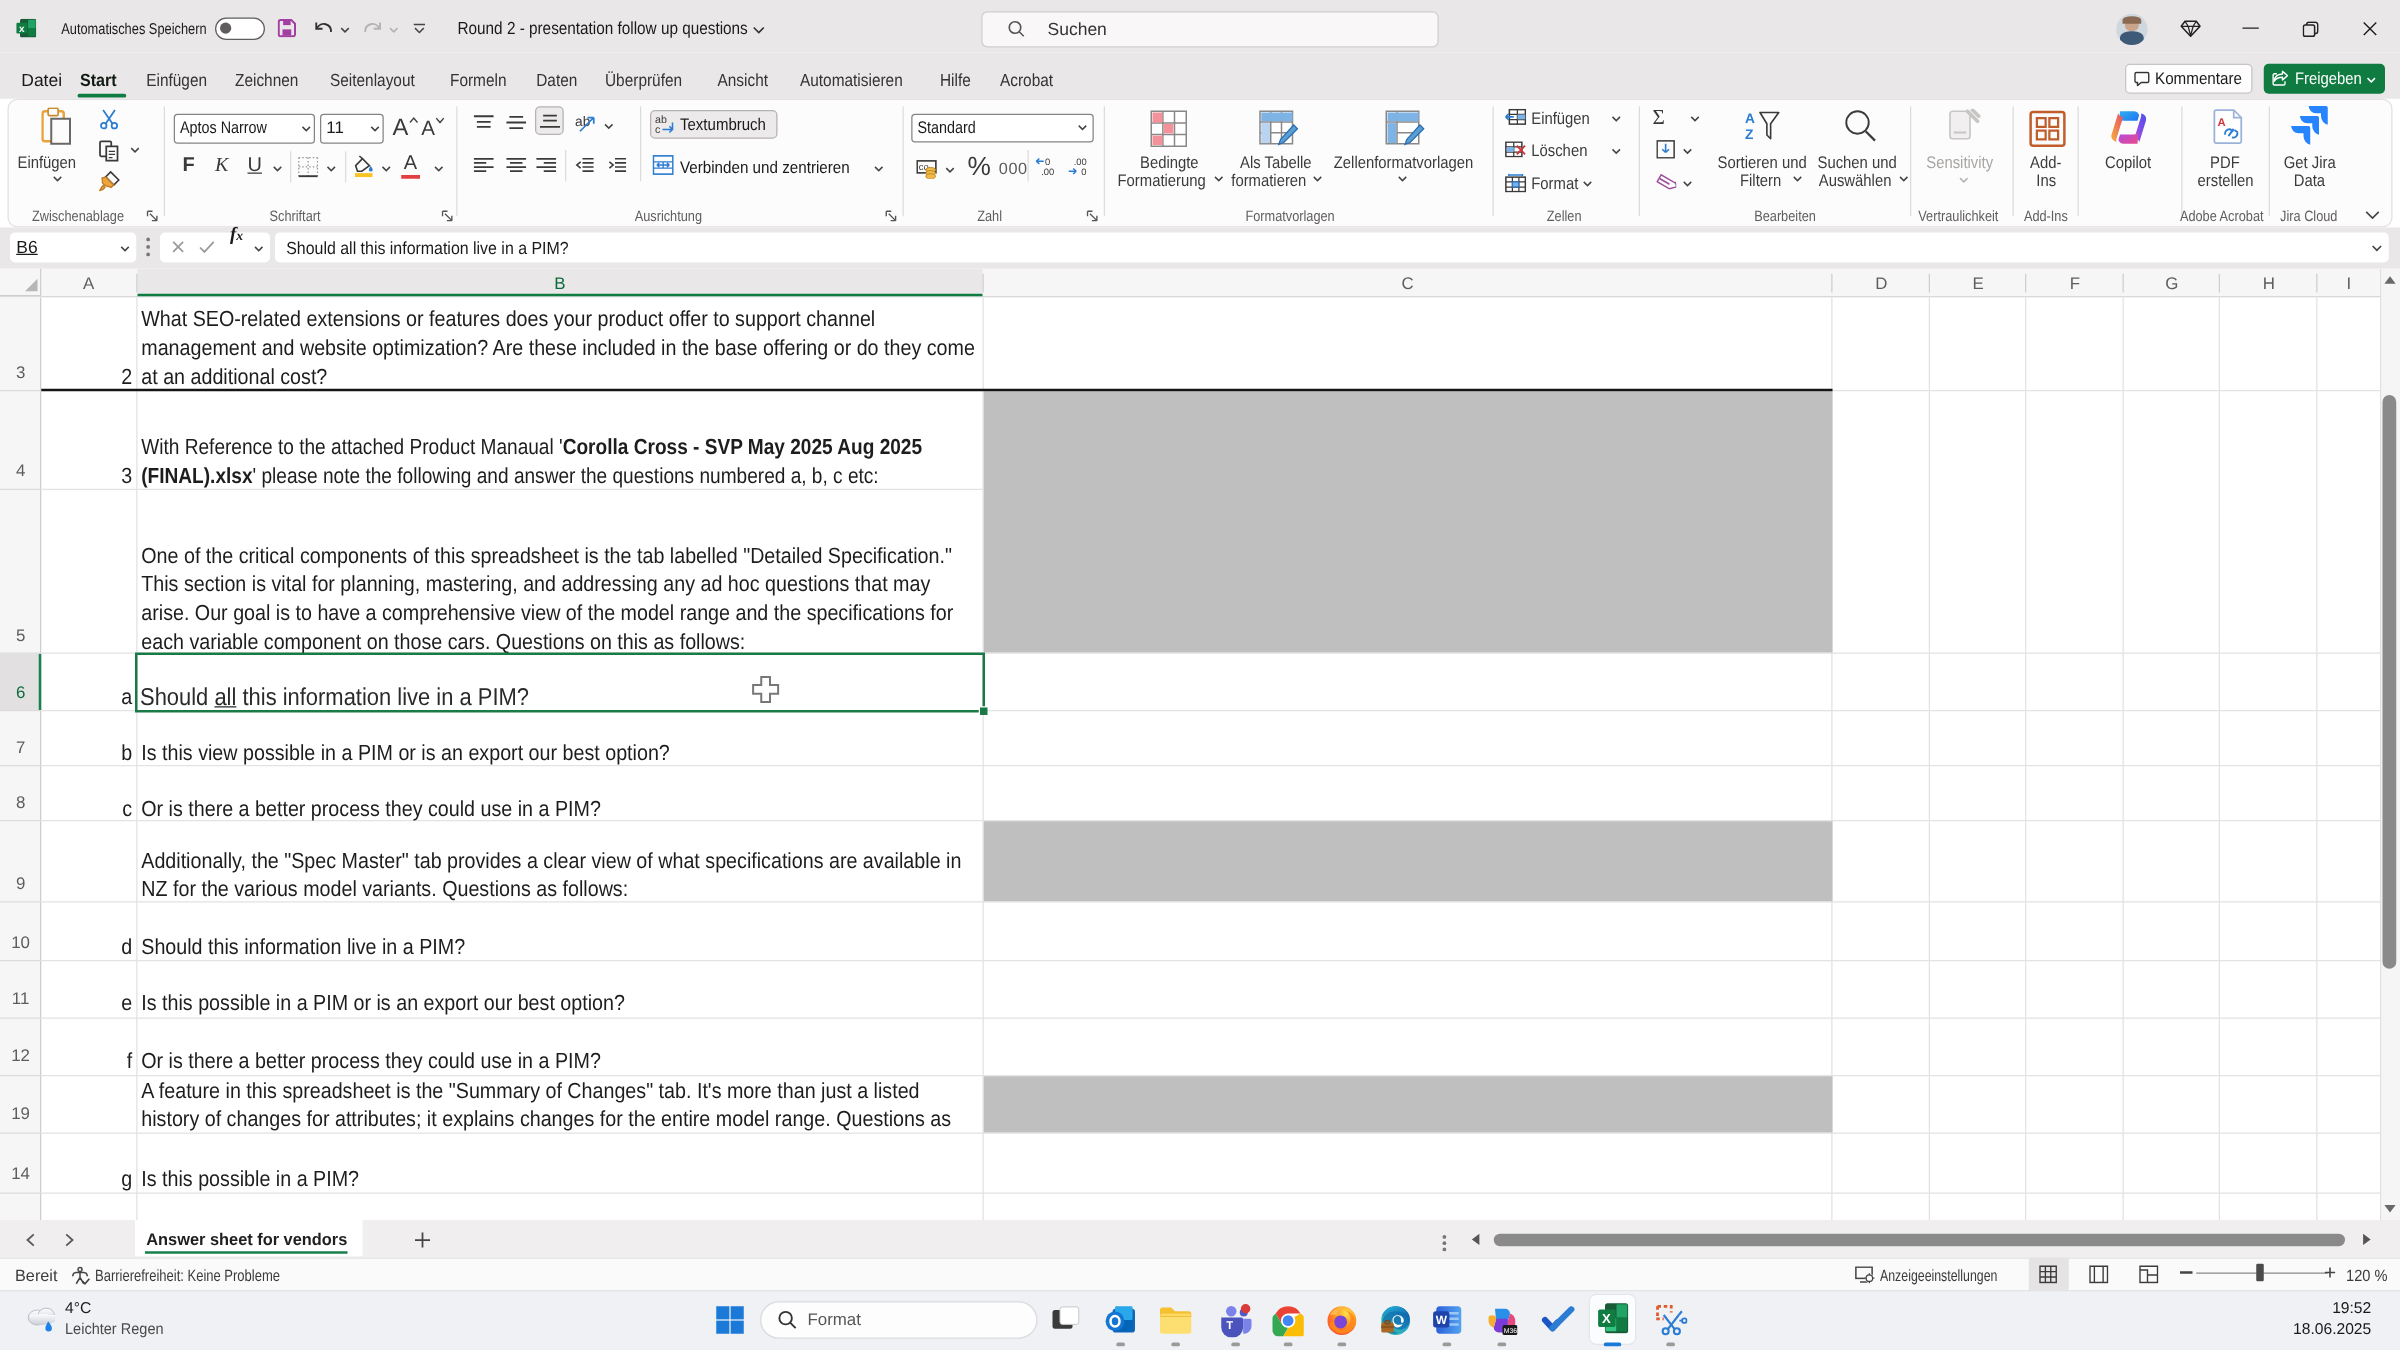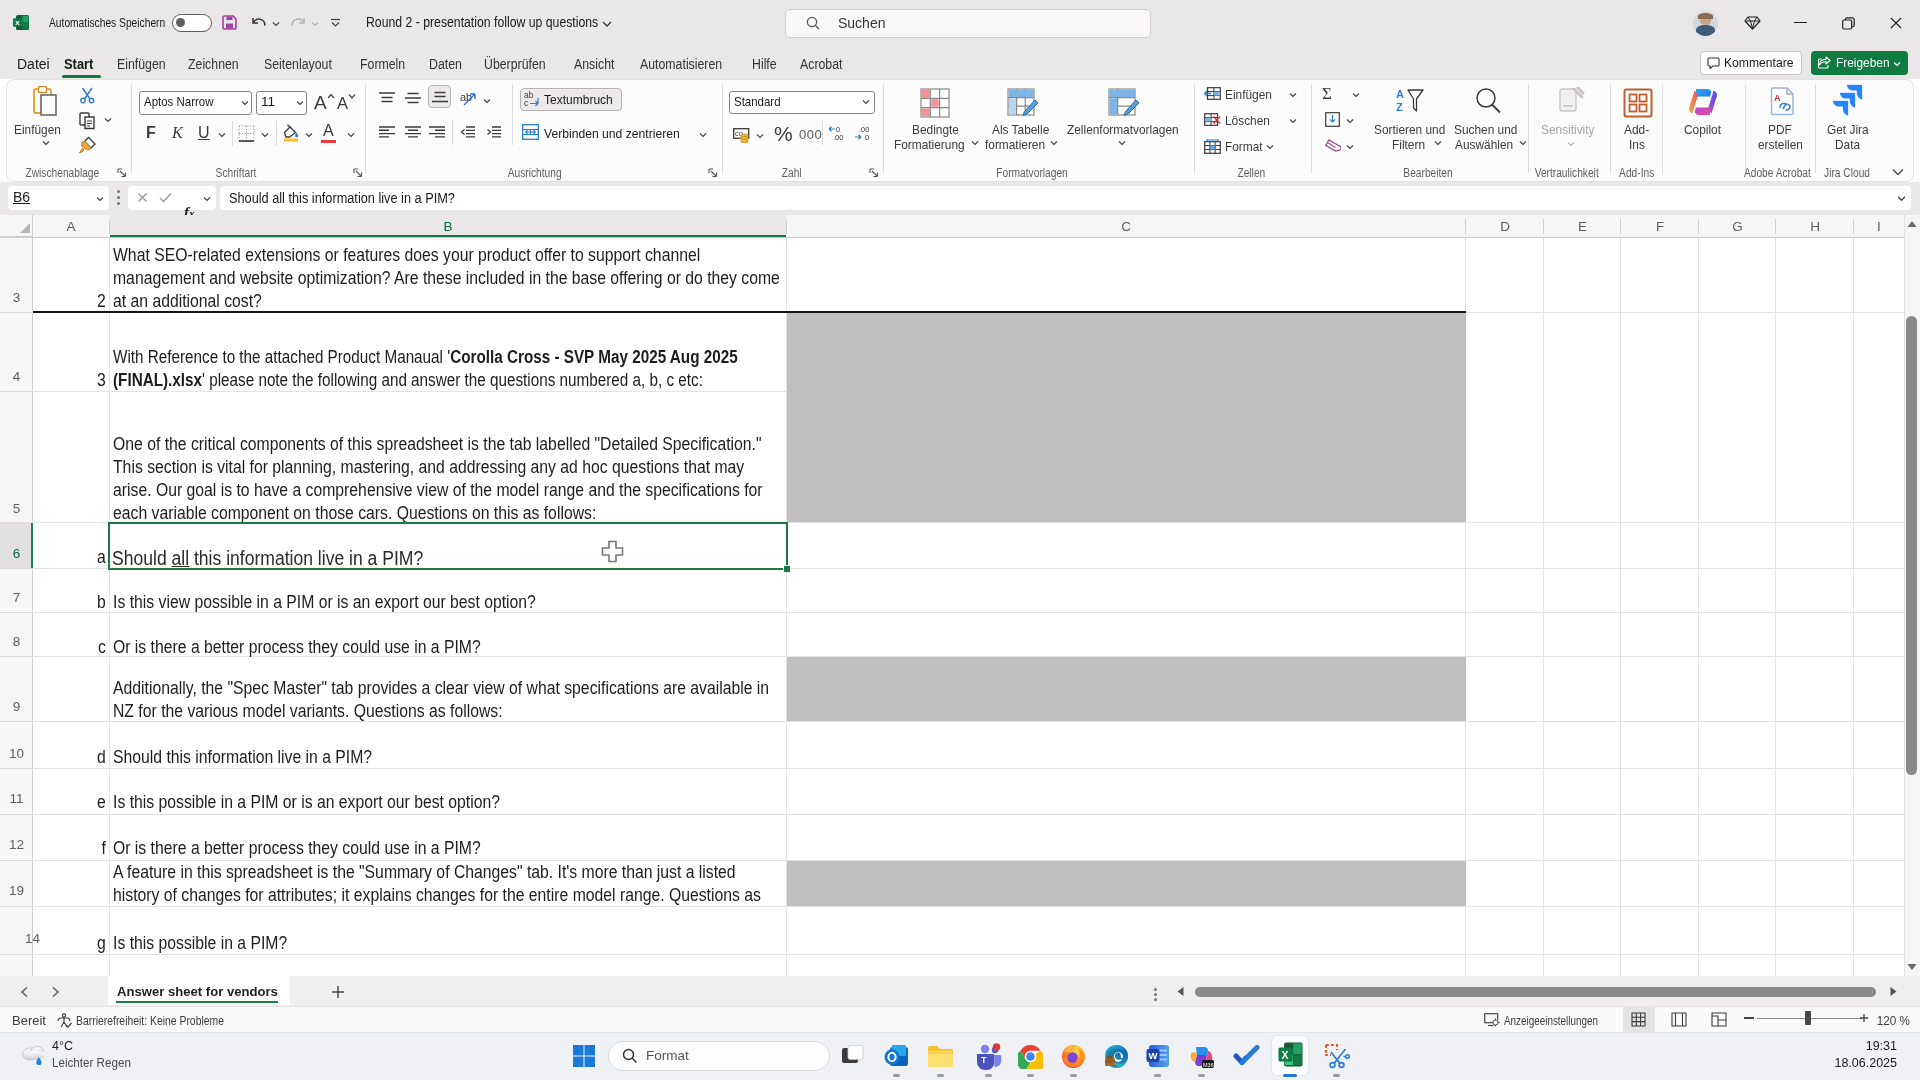--- a/index.html
+++ b/index.html
@@ -496,21 +496,21 @@
 <div class="abs" style="left:117px;top:190px;width:3px;height:3px;border-radius:50%;background:#777;"></div>
 <div class="abs" style="left:117px;top:196px;width:3px;height:3px;border-radius:50%;background:#777;"></div>
 <div class="abs" style="left:117px;top:202px;width:3px;height:3px;border-radius:50%;background:#777;"></div>
 <div class="abs" style="left:128px;top:186px;width:88px;height:24px;background:#fff;border-radius:4px;"></div>
 <svg class="abs" style="left:137px;top:192px;" width="11" height="11" viewBox="0 0 11 11">
       <path d="M1.5 1.5 L9.5 9.5 M9.5 1.5 L1.5 9.5" stroke="#9a9898" stroke-width="1.4"></path>
     </svg>
 <svg class="abs" style="left:159px;top:192px;" width="13" height="11" viewBox="0 0 13 11">
       <path d="M1 6 L4.5 9.5 L12 1.5" stroke="#9a9898" fill="none" stroke-width="1.4"></path>
     </svg>
-<div class="abs" style="left:184px;top:204px;font-size:15px;font-style:italic;color:#1a1a1a;font-family:'Liberation Serif',serif;"><b><i>f</i></b><span style="font-size:11px;"><b><i>x</i></b></span></div>
+<div class="abs" style="left:184px;top:180px;font-size:15px;font-style:italic;color:#1a1a1a;font-family:'Liberation Serif',serif;"><b><i>f</i></b><span style="font-size:11px;"><b><i>x</i></b></span></div>
 <svg class="chev" style="left:203px;top:195px;" viewBox="0 0 8 8">
       <path d="M1 2.5 L4 5.5 L7 2.5" stroke="#444" fill="none" stroke-width="1.2"></path>
     </svg>
 <div class="abs" style="left:220px;top:186px;width:1691px;height:24px;background:#fff;border-radius:4px;"></div>
 <div class="abs" style="left:229px;top:190px;font-size:14px;color:#1a1a1a;white-space:nowrap;transform:scaleX(0.91);transform-origin:0 0;">Should all this information live in a PIM?</div>
 <svg class="chev" style="left:1897px;top:194px;width:9px;height:9px;" viewBox="0 0 8 8">
       <path d="M1 2.5 L4 5.5 L7 2.5" stroke="#444" fill="none" stroke-width="1.2"></path>
     </svg>
 
 <div class="abs" style="left:0;top:215px;width:1920px;height:23px;background:#f7f6f6;border-bottom:1px solid #cfcdcd;box-sizing:border-box;"></div>
@@ -550,21 +550,21 @@
 <div class="abs" style="left:0;top:523px;width:32px;height:45px;background:#e2e0e0;"></div>
 <div class="abs" style="left:30.5px;top:523px;width:2px;height:45px;background:#15834b;"></div>
 <div class="hdr" style="left:0;top:546px;width:33px;text-align:center;color:#0c6b3c;">6</div>
 <div class="hdr" style="left:0;top:590px;width:33px;text-align:center;">7</div>
 <div class="hdr" style="left:0;top:634px;width:33px;text-align:center;">8</div>
 <div class="hdr" style="left:0;top:699px;width:33px;text-align:center;">9</div>
 <div class="hdr" style="left:0;top:746px;width:33px;text-align:center;">10</div>
 <div class="hdr" style="left:0;top:791px;width:33px;text-align:center;">11</div>
 <div class="hdr" style="left:0;top:837px;width:33px;text-align:center;">12</div>
 <div class="hdr" style="left:0;top:883px;width:33px;text-align:center;">19</div>
-<div class="hdr" style="left:0;top:931px;width:33px;text-align:center;margin-left:16px;">14</div>
+<div class="hdr" style="left:0;top:931px;width:33px;text-align:center;">14</div>
 
 <div class="abs" style="left:0;top:312px;width:33px;height:1px;background:#dddbdb;"></div>
 <div class="abs" style="left:0;top:391px;width:33px;height:1px;background:#dddbdb;"></div>
 <div class="abs" style="left:0;top:522px;width:33px;height:1px;background:#dddbdb;"></div>
 <div class="abs" style="left:0;top:568px;width:33px;height:1px;background:#dddbdb;"></div>
 <div class="abs" style="left:0;top:612px;width:33px;height:1px;background:#dddbdb;"></div>
 <div class="abs" style="left:0;top:656px;width:33px;height:1px;background:#dddbdb;"></div>
 <div class="abs" style="left:0;top:721px;width:33px;height:1px;background:#dddbdb;"></div>
 <div class="abs" style="left:0;top:768px;width:33px;height:1px;background:#dddbdb;"></div>
 <div class="abs" style="left:0;top:814px;width:33px;height:1px;background:#dddbdb;"></div>
@@ -866,16 +866,16 @@
 
 <div class="abs" style="left:893px;top:1074px;width:7px;height:2.6px;border-radius:2px;background:#9a9a9a;"></div>
 <div class="abs" style="left:937px;top:1074px;width:7px;height:2.6px;border-radius:2px;background:#9a9a9a;"></div>
 <div class="abs" style="left:985px;top:1074px;width:7px;height:2.6px;border-radius:2px;background:#9a9a9a;"></div>
 <div class="abs" style="left:1027px;top:1074px;width:7px;height:2.6px;border-radius:2px;background:#9a9a9a;"></div>
 <div class="abs" style="left:1070px;top:1074px;width:7px;height:2.6px;border-radius:2px;background:#9a9a9a;"></div>
 <div class="abs" style="left:1154px;top:1074px;width:7px;height:2.6px;border-radius:2px;background:#9a9a9a;"></div>
 <div class="abs" style="left:1198px;top:1074px;width:7px;height:2.6px;border-radius:2px;background:#9a9a9a;"></div>
 <div class="abs" style="left:1333px;top:1074px;width:7px;height:2.6px;border-radius:2px;background:#9a9a9a;"></div>
 
-<div class="abs" style="left:1800px;top:1039px;width:97px;font-size:12.5px;color:#1a1a1a;text-align:right;">19:31</div>
+<div class="abs" style="left:1800px;top:1039px;width:97px;font-size:12.5px;color:#1a1a1a;text-align:right;">19:52</div>
 <div class="abs" style="left:1800px;top:1056px;width:97px;font-size:12.5px;color:#1a1a1a;text-align:right;">18.06.2025</div>
 
 </div>
 
 </body></html>

